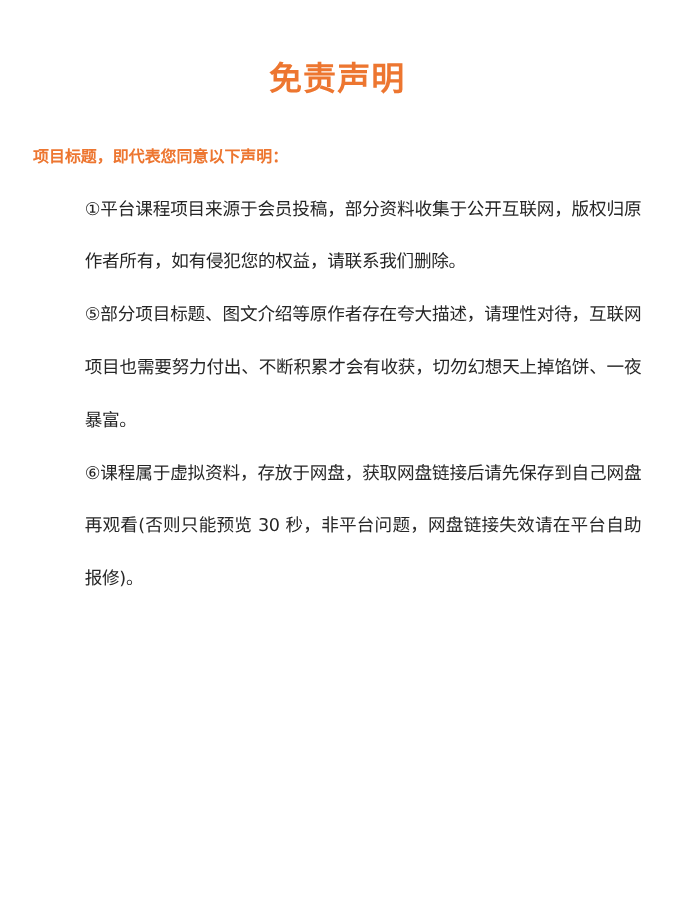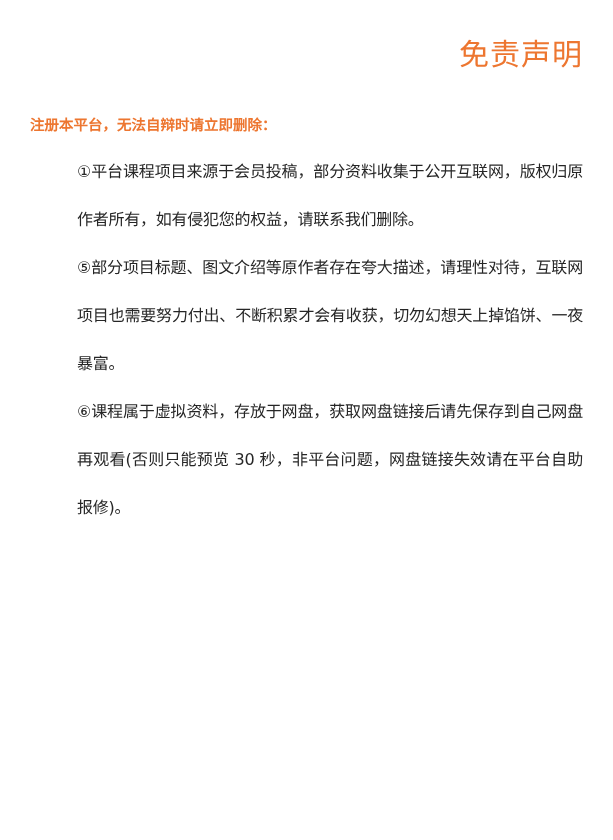--- a/index.html
+++ b/index.html
@@ -15,25 +15,25 @@
     height:840px;
     box-sizing:border-box;
     margin:0;
     padding:0 30px;
     background:var(--background);
     font-family:"DejaVu Sans","Liberation Sans",sans-serif;
     overflow:hidden;
   }
   .doc-title{
     margin:0;
-    padding-top:38px;
-    text-align:right;
+    padding-top:56px;
+    text-align:center;
     font-size:30px;
     line-height:34px;
-    font-weight:400;
+    font-weight:700;
     letter-spacing:1px;
     color:var(--accent);
   }
   .doc-subtitle{
     margin:43px 0 0 0;
     font-size:14.5px;
     line-height:20px;
     font-weight:700;
     color:var(--accent);
   }
@@ -49,19 +49,19 @@
     margin:0;
     text-align:justify;
     text-justify:inter-character;
   }
 </style>
 </head>
 <body>
 
 <div class="page">
   <h1 class="doc-title">免责声明</h1>
-  <div class="doc-subtitle">注册本平台，无法自辩时请立即删除：</div>
+  <div class="doc-subtitle">项目标题，即代表您同意以下声明：</div>
   <div class="doc-body">
     <p>①平台课程项目来源于会员投稿，部分资料收集于公开互联网，版权归原作者所有，如有侵犯您的权益，请联系我们删除。</p>
     <p>⑤部分项目标题、图文介绍等原作者存在夸大描述，请理性对待，互联网项目也需要努力付出、不断积累才会有收获，切勿幻想天上掉馅饼、一夜暴富。</p>
     <p>⑥课程属于虚拟资料，存放于网盘，获取网盘链接后请先保存到自己网盘再观看(否则只能预览 30 秒，非平台问题，网盘链接失效请在平台自助报修)。</p>
   </div>
 </div>
 
 </body></html>

